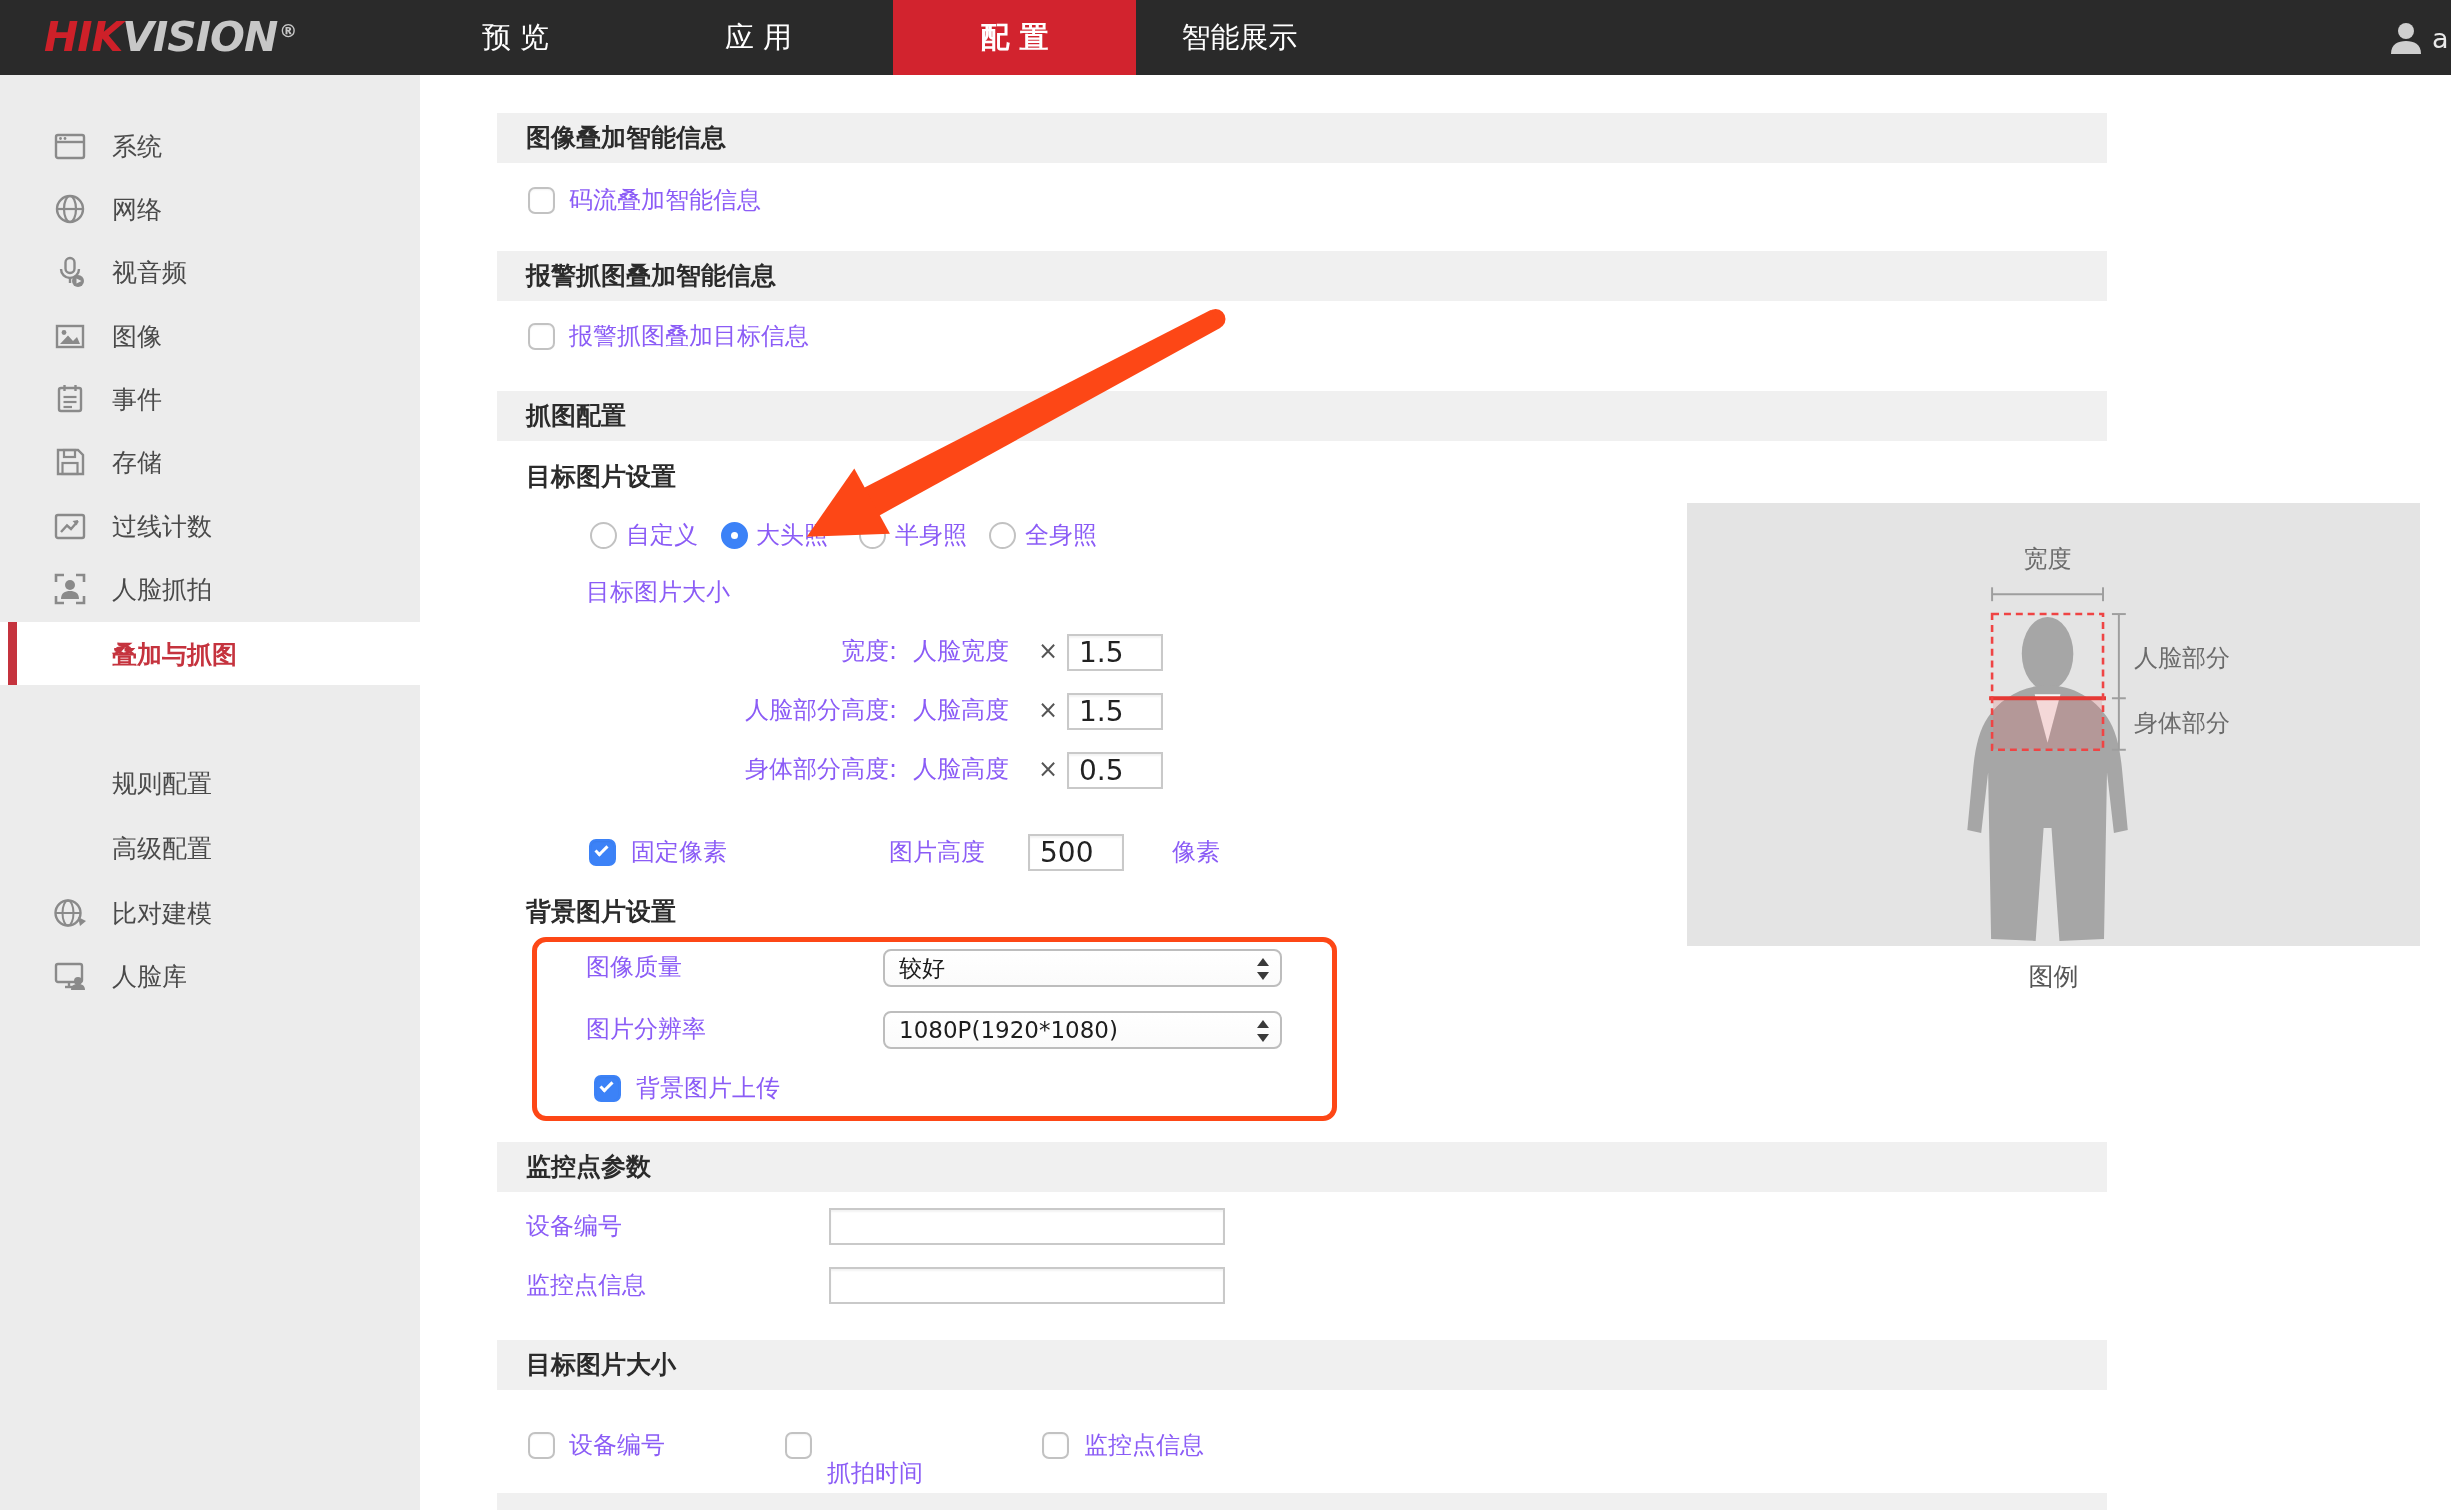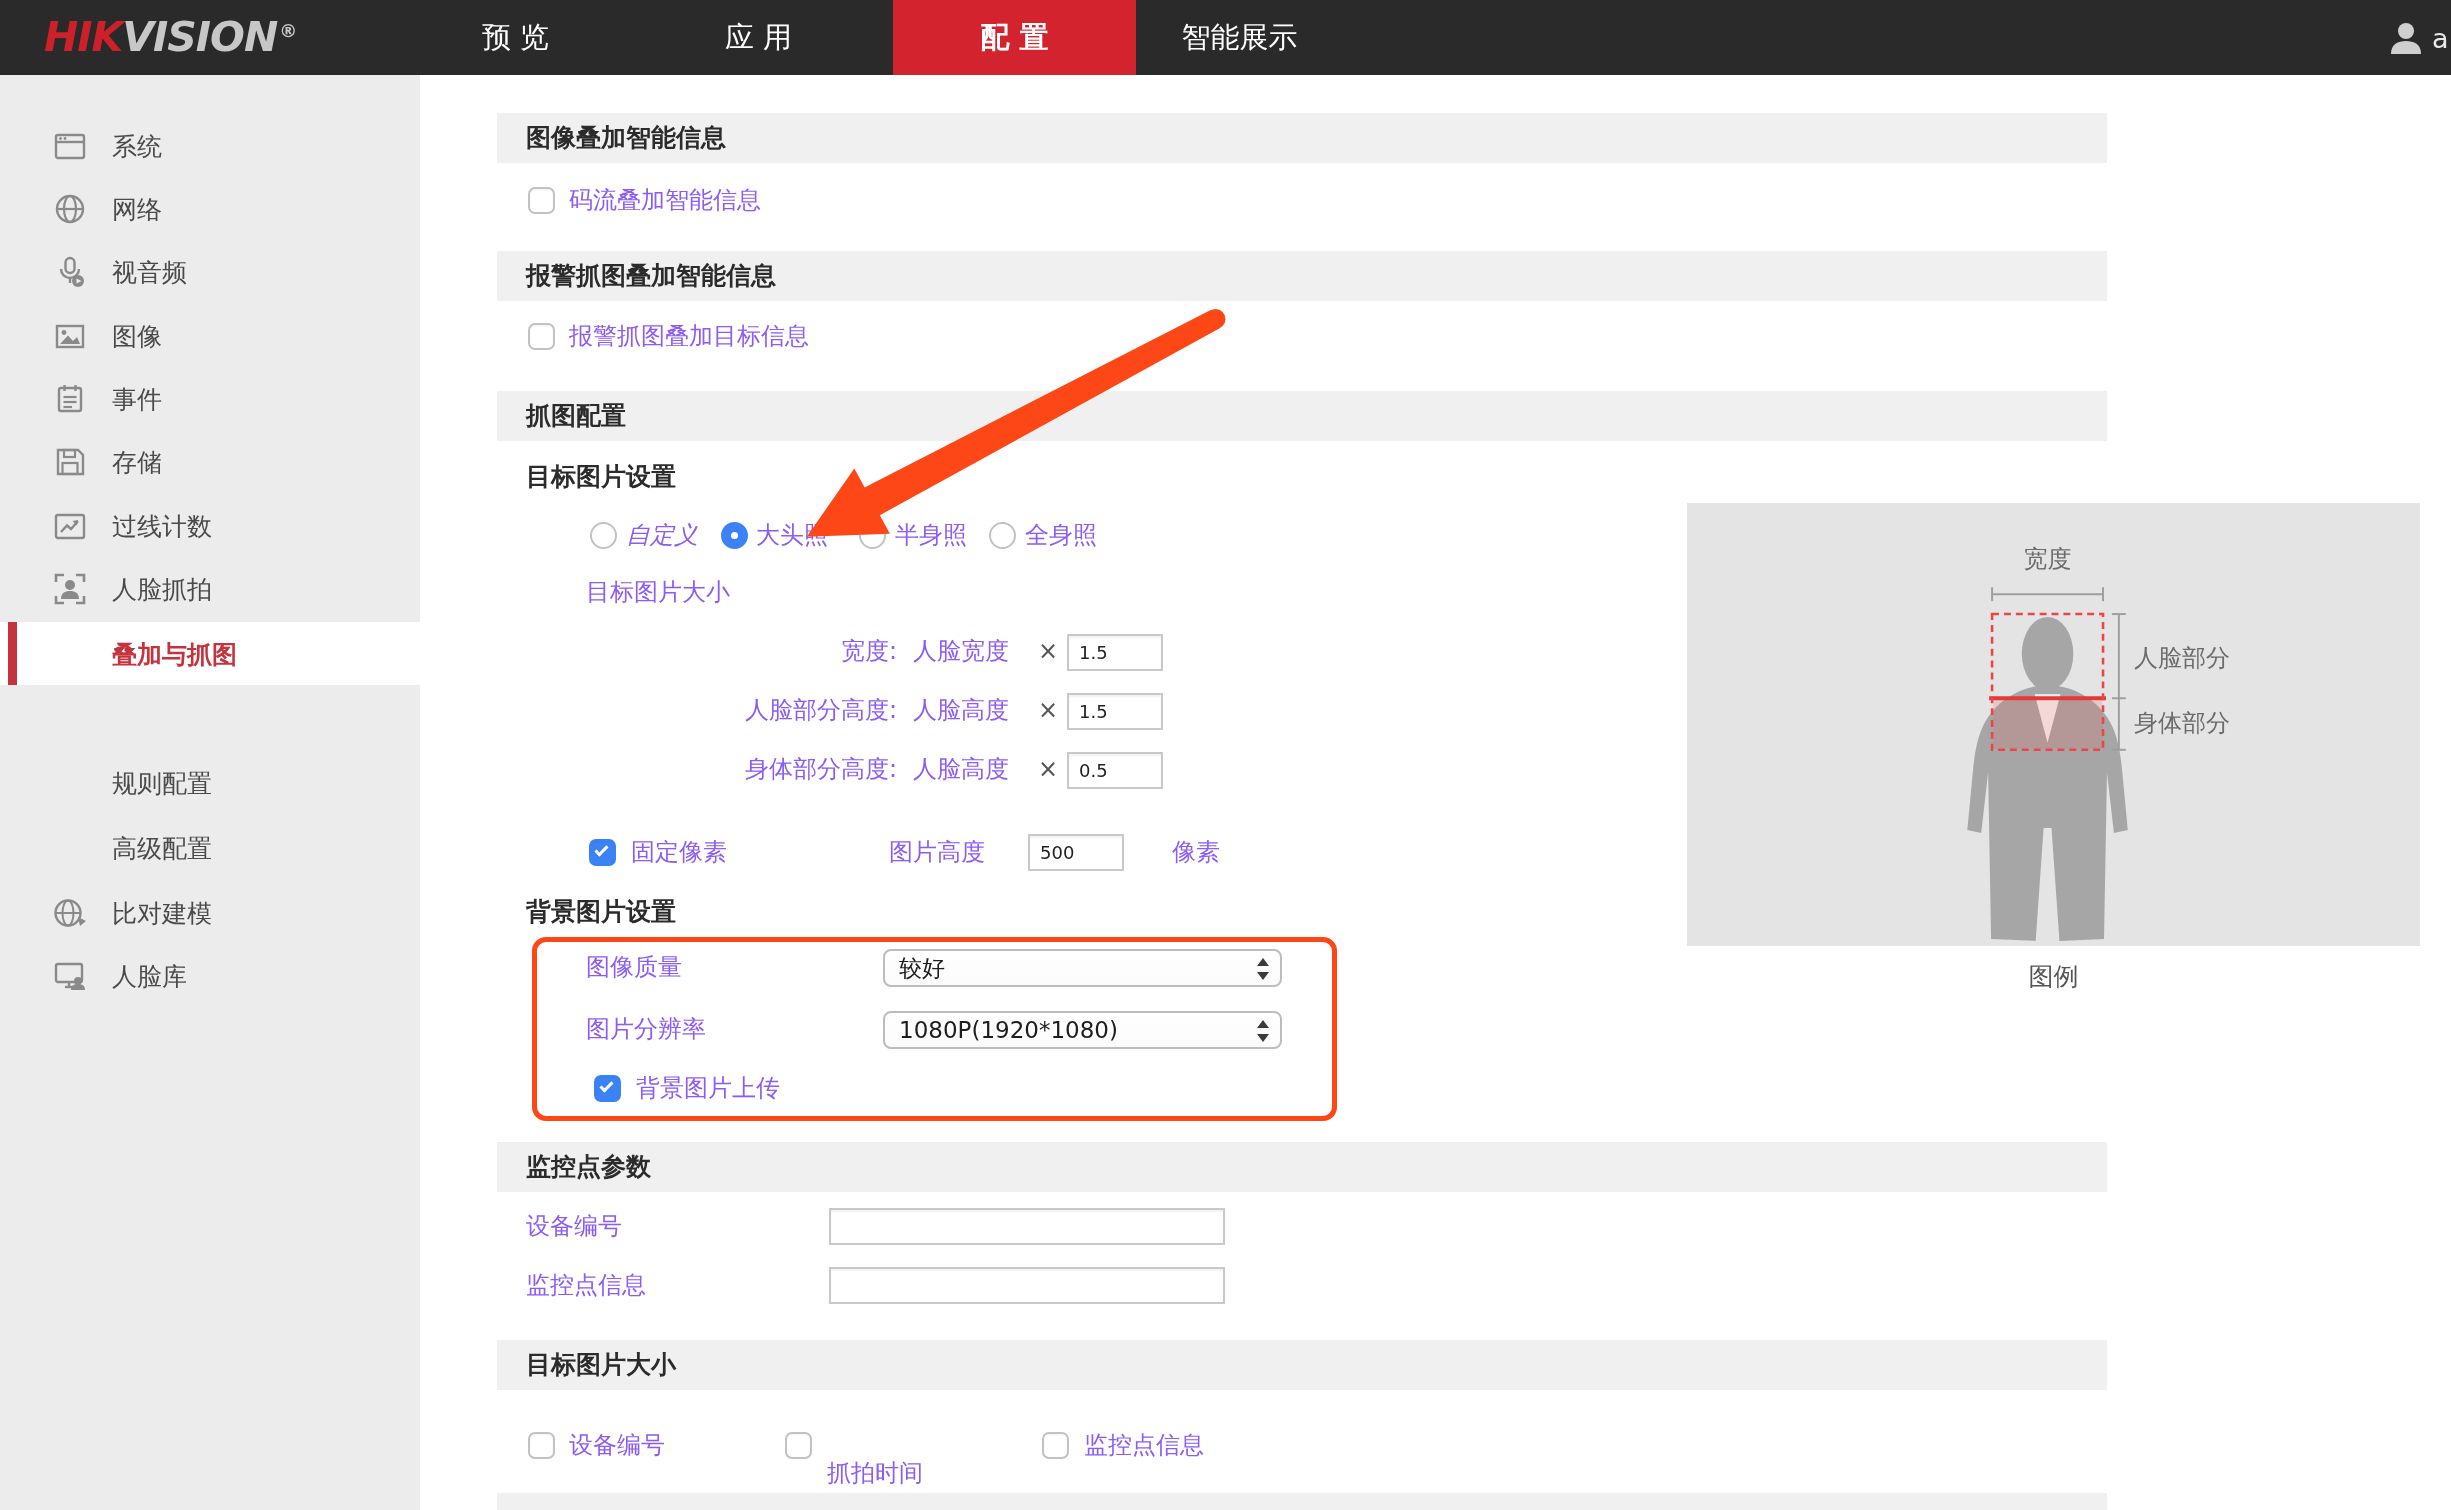--- a/index.html
+++ b/index.html
@@ -36,21 +36,21 @@
   .blb { position:absolute; font-size:25px; font-weight:bold; color:#2b2b2b; white-space:nowrap; }
 
   .cb { position:absolute; width:27px; height:27px; background:#fff; border:2px solid #c2c2c2; border-radius:7px; box-shadow:inset 0 1px 2px rgba(0,0,0,.05); cursor:pointer; }
   .cb.checked { background:#3c82f7; border-color:#3c82f7; }
   .cb .tick { position:absolute; left:4px; top:5px; width:13px; height:7px; border-left:3px solid #fff; border-bottom:3px solid #fff; transform:rotate(-45deg); }
 
   .radio { position:absolute; width:27px; height:27px; background:#fff; border:2px solid #c2c2c2; border-radius:50%; cursor:pointer; }
   .radio.checked { background:#3c82f7; border-color:#3c82f7; }
   .radio .dot { position:absolute; left:8px; top:8px; width:7px; height:7px; border-radius:50%; background:#fff; }
 
-  .inp { position:absolute; height:37px; background:#fff; border:2px solid #c9c9c9; font-size:18px; color:#222; padding:16px 10px;
+  .inp { position:absolute; height:37px; background:#fff; border:2px solid #c9c9c9; font-size:28px; color:#222; padding:16px 10px;
          box-shadow:inset 0 2px 2px rgba(0,0,0,.05); font-family:"DejaVu Sans","Liberation Sans",sans-serif; }
 
   .sel { position:absolute; width:399px; height:38px; background:linear-gradient(#ffffff,#fbfbfb); border:2px solid #bdbdbd; border-radius:8px; cursor:pointer; }
   .sel .sel-text { position:absolute; left:14px; top:0; line-height:35px; font-size:23px; color:#1d1d1d; white-space:nowrap; }
   .sel .stepper { position:absolute; right:10px; top:6px; }
 
   .annotation-box { position:absolute; left:532px; top:937px; width:805px; height:184px; border:5px solid #fd4716; border-radius:14px; }
 
   
   .illus-box { position:absolute; left:1687px; top:503px; width:733px; height:443px; background:#e4e4e4; }
@@ -213,21 +213,21 @@
 
 <div class="cb" style="left:528px; top:187px;"></div>
 <div class="lb" style="left:569px; top:187px;">码流叠加智能信息</div>
 
 <div class="cb" style="left:528px; top:323px;"></div>
 <div class="lb" style="left:569px; top:323px;">报警抓图叠加目标信息</div>
 
 <div class="blb" style="left:526px; top:460px;">目标图片设置</div>
 
 <div class="radio" style="left:590px; top:522px;"></div>
-<div class="lb" style="left:626px; top:522px;font-style:italic;">自定义</div>
+<div class="lb" style="left:626px; top:522px;">自定义</div>
 <div class="radio checked" style="left:721px; top:522px;">
     <span class="dot"></span>
   </div>
 <div class="lb" style="left:756px; top:522px;">大头照</div>
 <div class="radio" style="left:859px; top:522px;"></div>
 <div class="lb" style="left:895px; top:522px;">半身照</div>
 <div class="radio" style="left:989px; top:522px;"></div>
 <div class="lb" style="left:1025px; top:522px;">全身照</div>
 
 <div class="lb" style="left:586px; top:579px;">目标图片大小</div>

